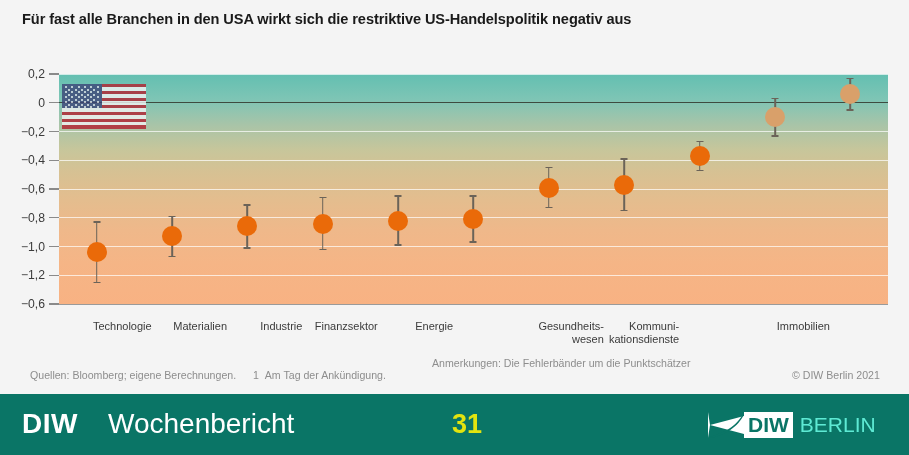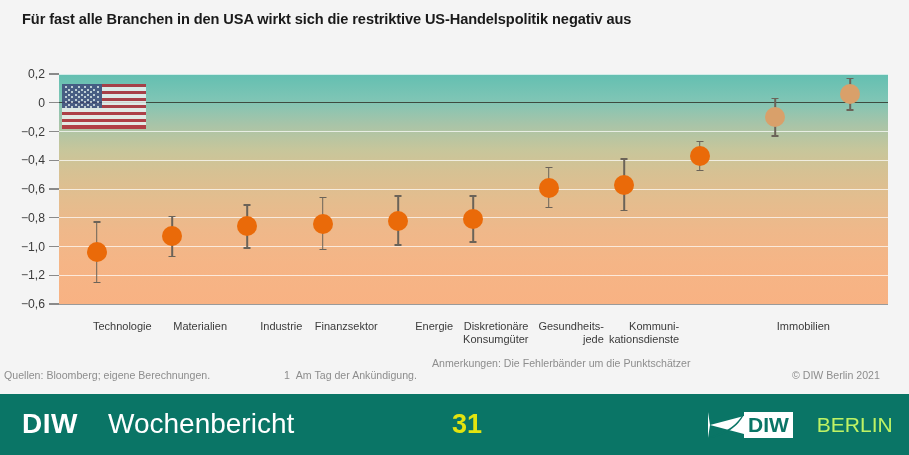--- a/index.html
+++ b/index.html
@@ -128,22 +128,22 @@
     transform: translateX(-50%);
     width: 110px;
   }
 
   
   .fn {
     position: absolute;
     font-size: 10.6px; color: #8d8d8d;
     line-height: 13px;
   }
-  .fn-sources { left: 4px; top: 369px; }
-  .fn-note1   { left: 284px; top: 369px; }
+  .fn-sources { left: 30px; top: 369px; }
+  .fn-note1   { left: 253px; top: 369px; }
   .fn-notes   { left: 432px; top: 357px; }
   .fn-copy    { left: 792px; top: 369px; }
 
   
   #footer {
     position: absolute; left: 0; top: 394px;
     width: 909px; height: 61px;
     background: #0a7566;
   }
   .f-diw {
@@ -174,23 +174,23 @@
   }
   .f-logo-mark svg { position: absolute; inset: 0; }
   .f-logo-diw {
     background: #ffffff; color: #0a7566;
     font-size: 21px; font-weight: bold;
     padding: 0 4px 0 4px;
     display: flex; align-items: center;
     letter-spacing: 0px;
   }
   .f-logo-berlin {
-    color: #bef264; font-size: 21px; font-weight: normal;
+    color: #5eead4; font-size: 21px; font-weight: normal;
     display: flex; align-items: center;
-    padding-left: 24px;
+    padding-left: 7px;
   }
 </style>
 </head>
 <body>
 
 <div id="root">
 
   <div class="hdr-title">Für fast alle Branchen in den USA wirkt sich die restriktive US-Handelspolitik negativ aus</div>
 
   <div id="chart">
@@ -377,27 +377,23 @@
       </div>
       <div class="xlabel" style="left: 188.409px;">
         <div>Industrie</div>
       </div>
       <div class="xlabel" style="left: 263.773px;">
         <div>Finanzsektor</div>
       </div>
       <div class="xlabel" style="left: 339.136px;">
         <div>Energie</div>
       </div>
-      <div class="xlabel" style="left: 414.5px;">
-        <div>Diskretionäre</div>
-        <div>Konsumgüter</div>
-      </div>
       <div class="xlabel" style="left: 489.864px;">
         <div>Gesundheits-</div>
-        <div>jede</div>
+        <div>wesen</div>
       </div>
       <div class="xlabel" style="left: 565.227px;">
         <div>Kommuni-</div>
         <div>kationsdienste</div>
       </div>
       <div class="xlabel" style="left: 715.955px;">
         <div>Immobilien</div>
       </div>
     </div>
 

